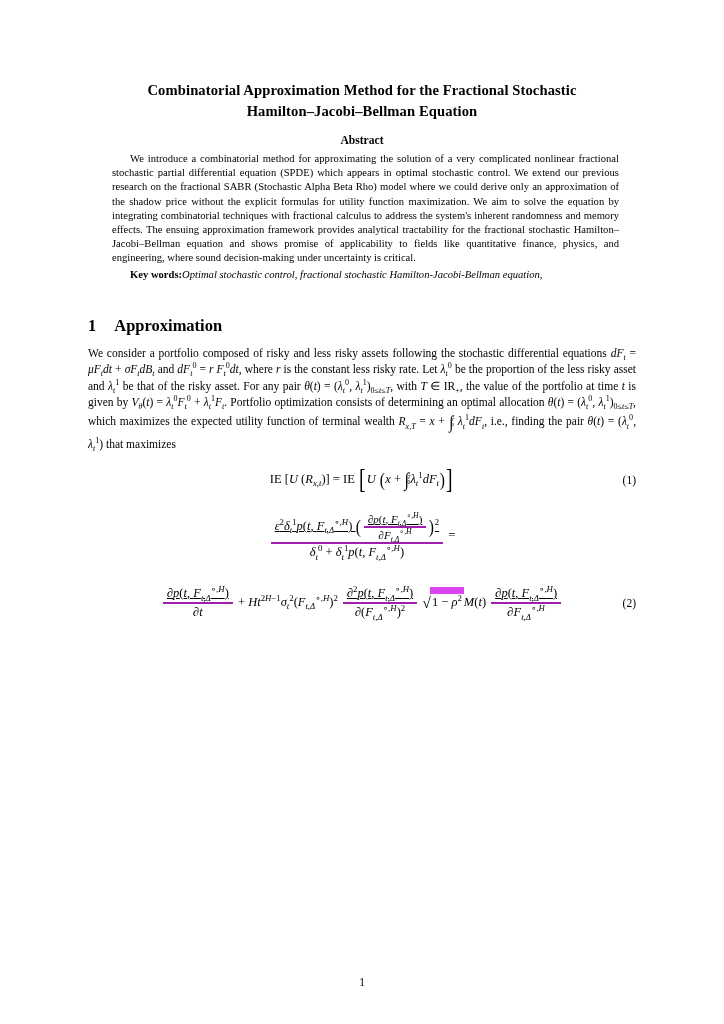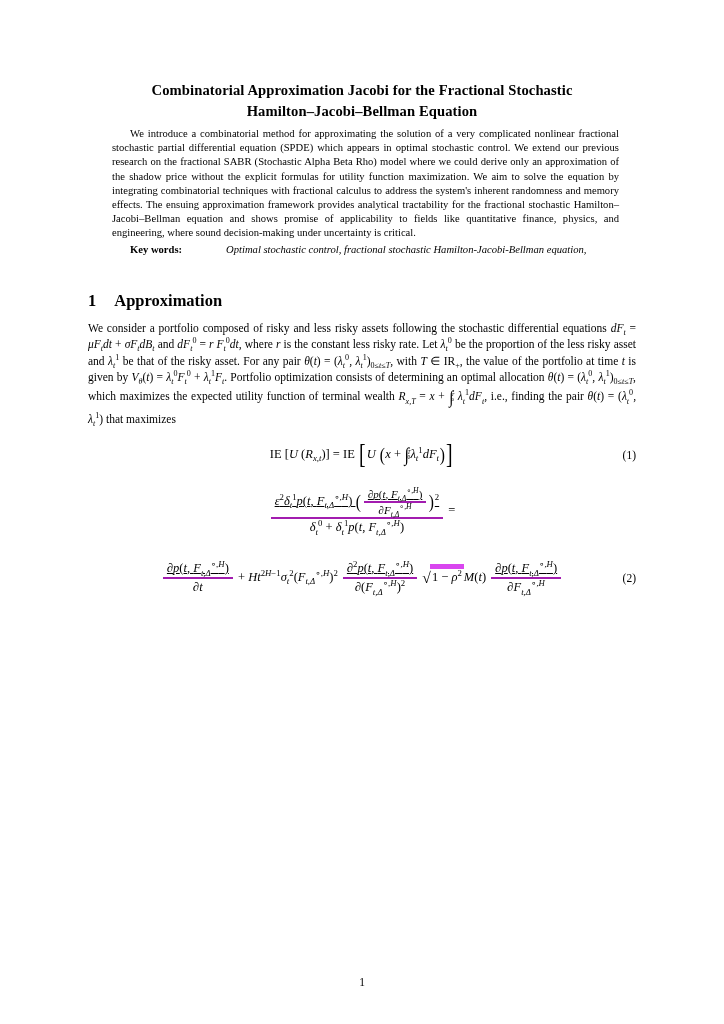--- a/index.html
+++ b/index.html
@@ -56,21 +56,21 @@
     text-indent: 18px;
   }
   .keywords {
     font-size: 10.6px;
     line-height: 1.33;
     text-align: justify;
     margin: 3px 24px 0 24px;
     text-indent: 18px;
   }
   .keywords b { font-weight: bold; }
-  .keywords i { font-style: italic; margin-left: 44px; }
+  .keywords i { font-style: italic; }
   .section-head {
     font-size: 16.5px;
     font-weight: bold;
     margin-top: 34px;
     display: flex;
     gap: 18px;
   }
   .para {
     font-size: 11.5px;
     line-height: 1.42;
@@ -144,40 +144,41 @@
     position: relative;
     font-size: 0.42em;
     vertical-align: middle;
     line-height: 1;
     margin-left: -2px;
     text-align: left;
   }
   .intlim span { display: block; }
   .sqrt {
     display: inline-block;
-    border-top: 5px solid #d946ef;
+    border-top: 7px solid #d946ef;
     padding: 1px 2px 0 2px;
     margin-left: -1px;
   }
   .radic { display: inline-block; vertical-align: -2px; font-size:1.25em;}
   .blackboard { font-family: "Liberation Serif", serif; font-style: normal; }
   .eqbig { font-size: 12.5px; }
 </style>
 </head>
 <body>
 
 <div class="page">
   <div class="content">
 
     <div class="title">
-      <div>Combinatorial Approximation Jacobi for the Fractional Stochastic</div>
+      <div>Combinatorial Approximation Method for the Fractional Stochastic</div>
       <div>Hamilton–Jacobi–Bellman Equation</div>
     </div>
 
 
+    <div class="abstract-head">Abstract</div>
 
     <div class="abstract-body">We introduce a combinatorial method for approximating the solution of a very complicated nonlinear fractional stochastic partial differential equation (SPDE) which appears in optimal stochastic control. We extend our previous research on the fractional SABR (Stochastic Alpha Beta Rho) model where we could derive only an approximation of the shadow price without the explicit formulas for utility function maximization. We aim to solve the equation by integrating combinatorial techniques with fractional calculus to address the system's inherent randomness and memory effects. The ensuing approximation framework provides analytical tractability for the fractional stochastic Hamilton–Jacobi–Bellman equation and shows promise of applicability to fields like quantitative finance, physics, and engineering, where sound decision-making under uncertainty is critical.</div>
 
     <div class="keywords">
       <b>Key words:</b><i>Optimal stochastic control, fractional stochastic Hamilton-Jacobi-Bellman equation,</i>
     </div>
 
     <div class="section-head">
       <span>1</span>
       <span>Approximation</span>

